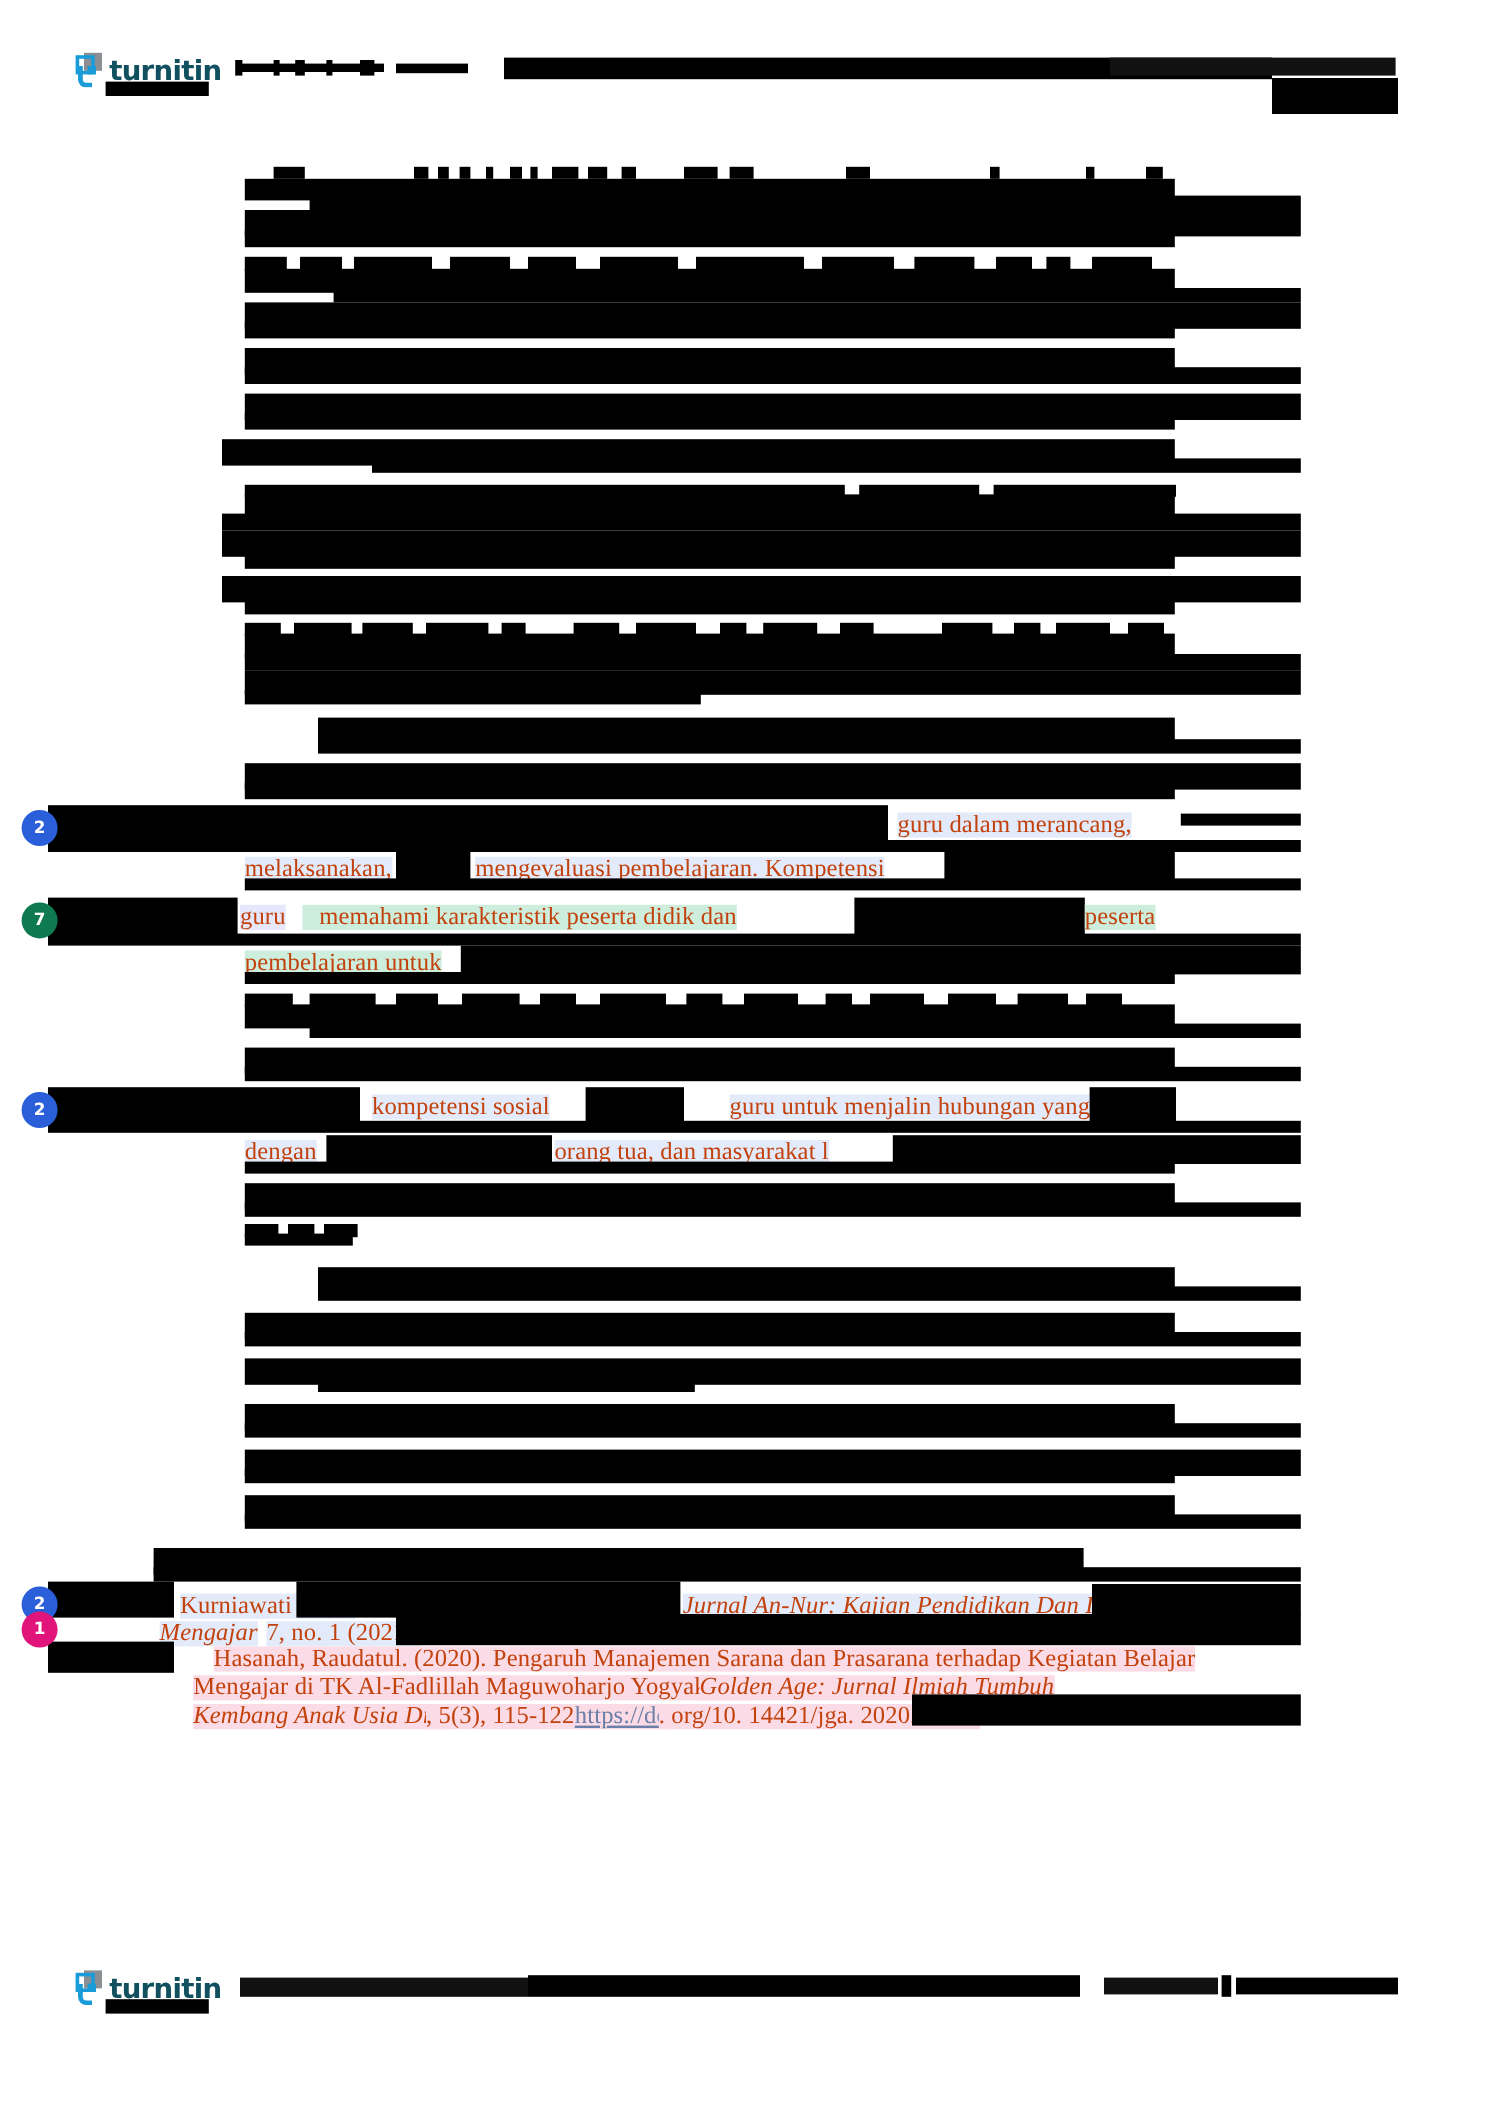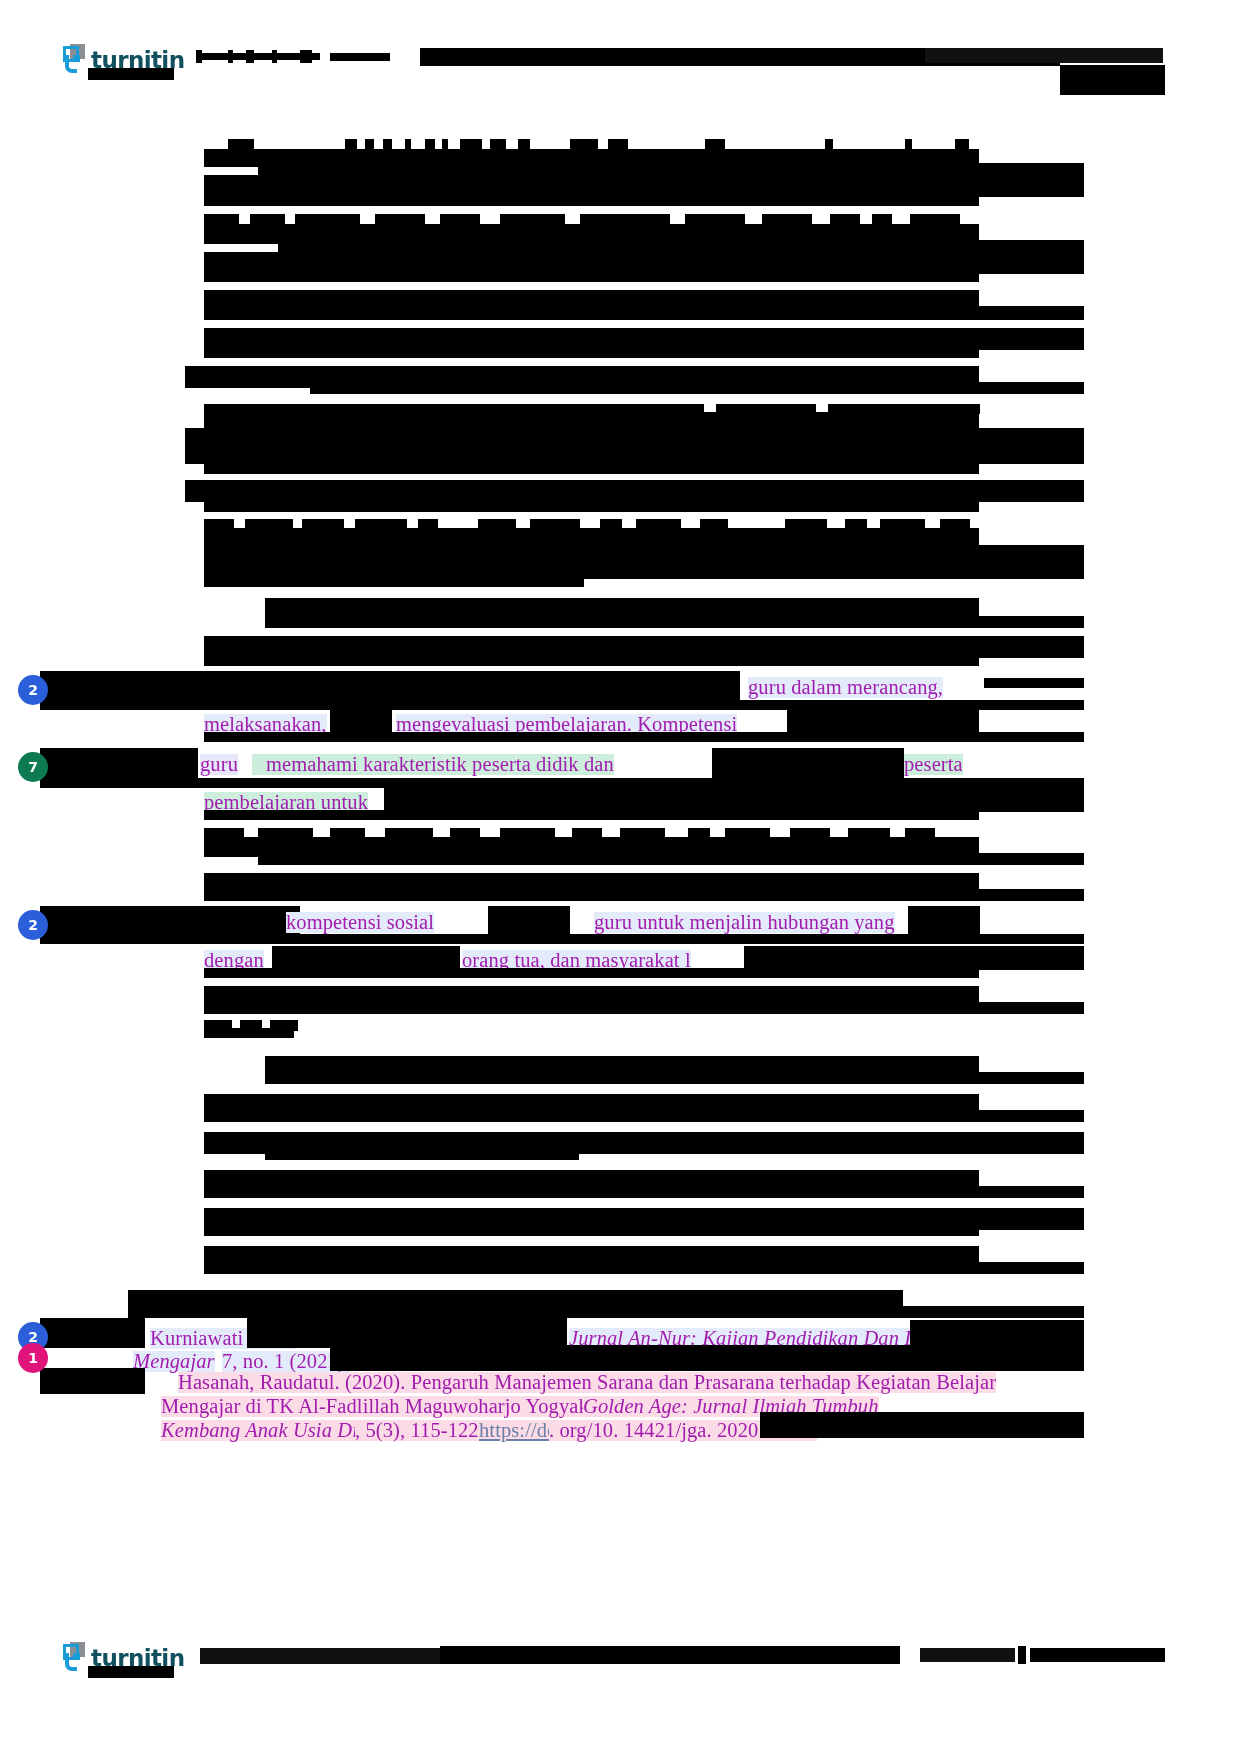--- a/index.html
+++ b/index.html
@@ -74,21 +74,21 @@
     position: absolute;
     background: #000000;
   }
   .redact.soft { background: #111111; }
 
   
   .txtline {
     position: absolute;
     font-size: 20.5px;
     line-height: 1;
-    color: #a21caf;
+    color: #c2410c;
     white-space: nowrap;
     letter-spacing: 0.1px;
   }
   .txtline.ital { font-style: italic; }
   .hl-blue  { background: #e3ebfa; }
   .hl-lav   { background: #e6e7fb; }
   .hl-green { background: #cdeedd; }
   .hl-pink  { background: #fbdce6; margin-left: 28px; }
   .doi-link {
     color: #6b7fa8;
@@ -272,23 +272,23 @@
     <div class="redact" style="left:905px; top:828px; width:30px; height:11px;"></div>
     <div class="redact" style="left:204px; top:837px; width:775px; height:20px;"></div>
     <div class="redact" style="left:258px; top:853px; width:826px; height:12px;"></div>
 
     <div class="redact" style="left:204px; top:873px; width:775px; height:22px;"></div>
     <div class="redact" style="left:204px; top:889px; width:880px; height:12px;"></div>
   </div>
 
   <div class="badge b-blue" style="left:18px; top:910px;">2</div>
   <div class="redact" style="left:40px; top:906px; width:260px; height:32px;"></div>
-  <div class="txtline hl-blue" style="left:286px; top:912px;">kompetensi sosial</div>
+  <div class="txtline hl-blue" style="left:310px; top:912px;">kompetensi sosial</div>
   <div class="redact" style="left:488px; top:906px; width:82px; height:32px;"></div>
-  <div class="txtline hl-blue" style="left:594px; top:912px;">guru untuk menjalin hubungan yang</div>
+  <div class="txtline hl-blue" style="left:608px; top:912px;">guru untuk menjalin hubungan yang</div>
   <div class="redact" style="left:908px; top:906px; width:72px; height:32px;"></div>
   <div class="redact" style="left:40px; top:934px; width:1044px; height:10px;"></div>
 
   <div class="txtline hl-blue" style="left:204px; top:950px;">dengan</div>
   <div class="redact" style="left:272px; top:946px; width:188px; height:24px;"></div>
   <div class="txtline hl-blue" style="left:462px; top:950px;">orang  tua,  dan  masyarakat  l</div>
   <div class="redact" style="left:744px; top:946px; width:340px; height:24px;"></div>
   <div class="redact" style="left:204px; top:968px; width:775px; height:10px;"></div>
 
   <div>

